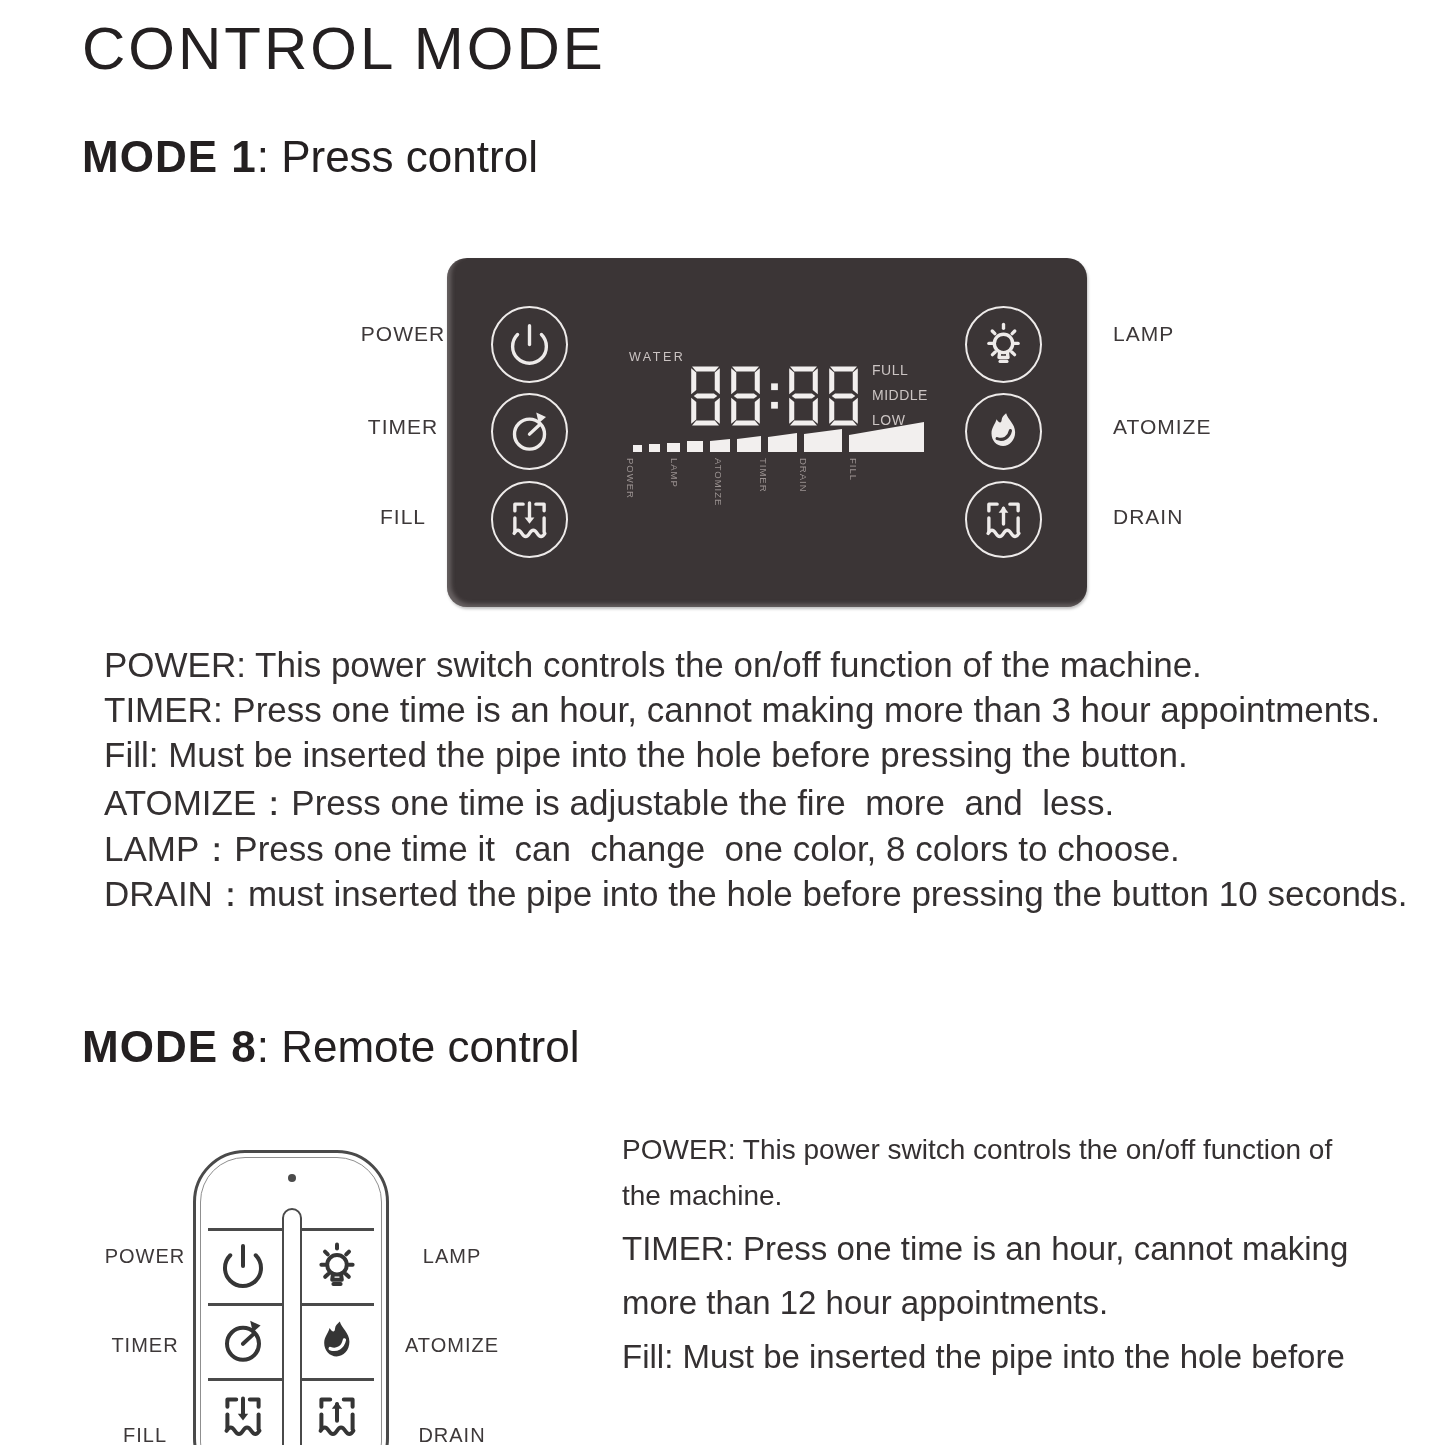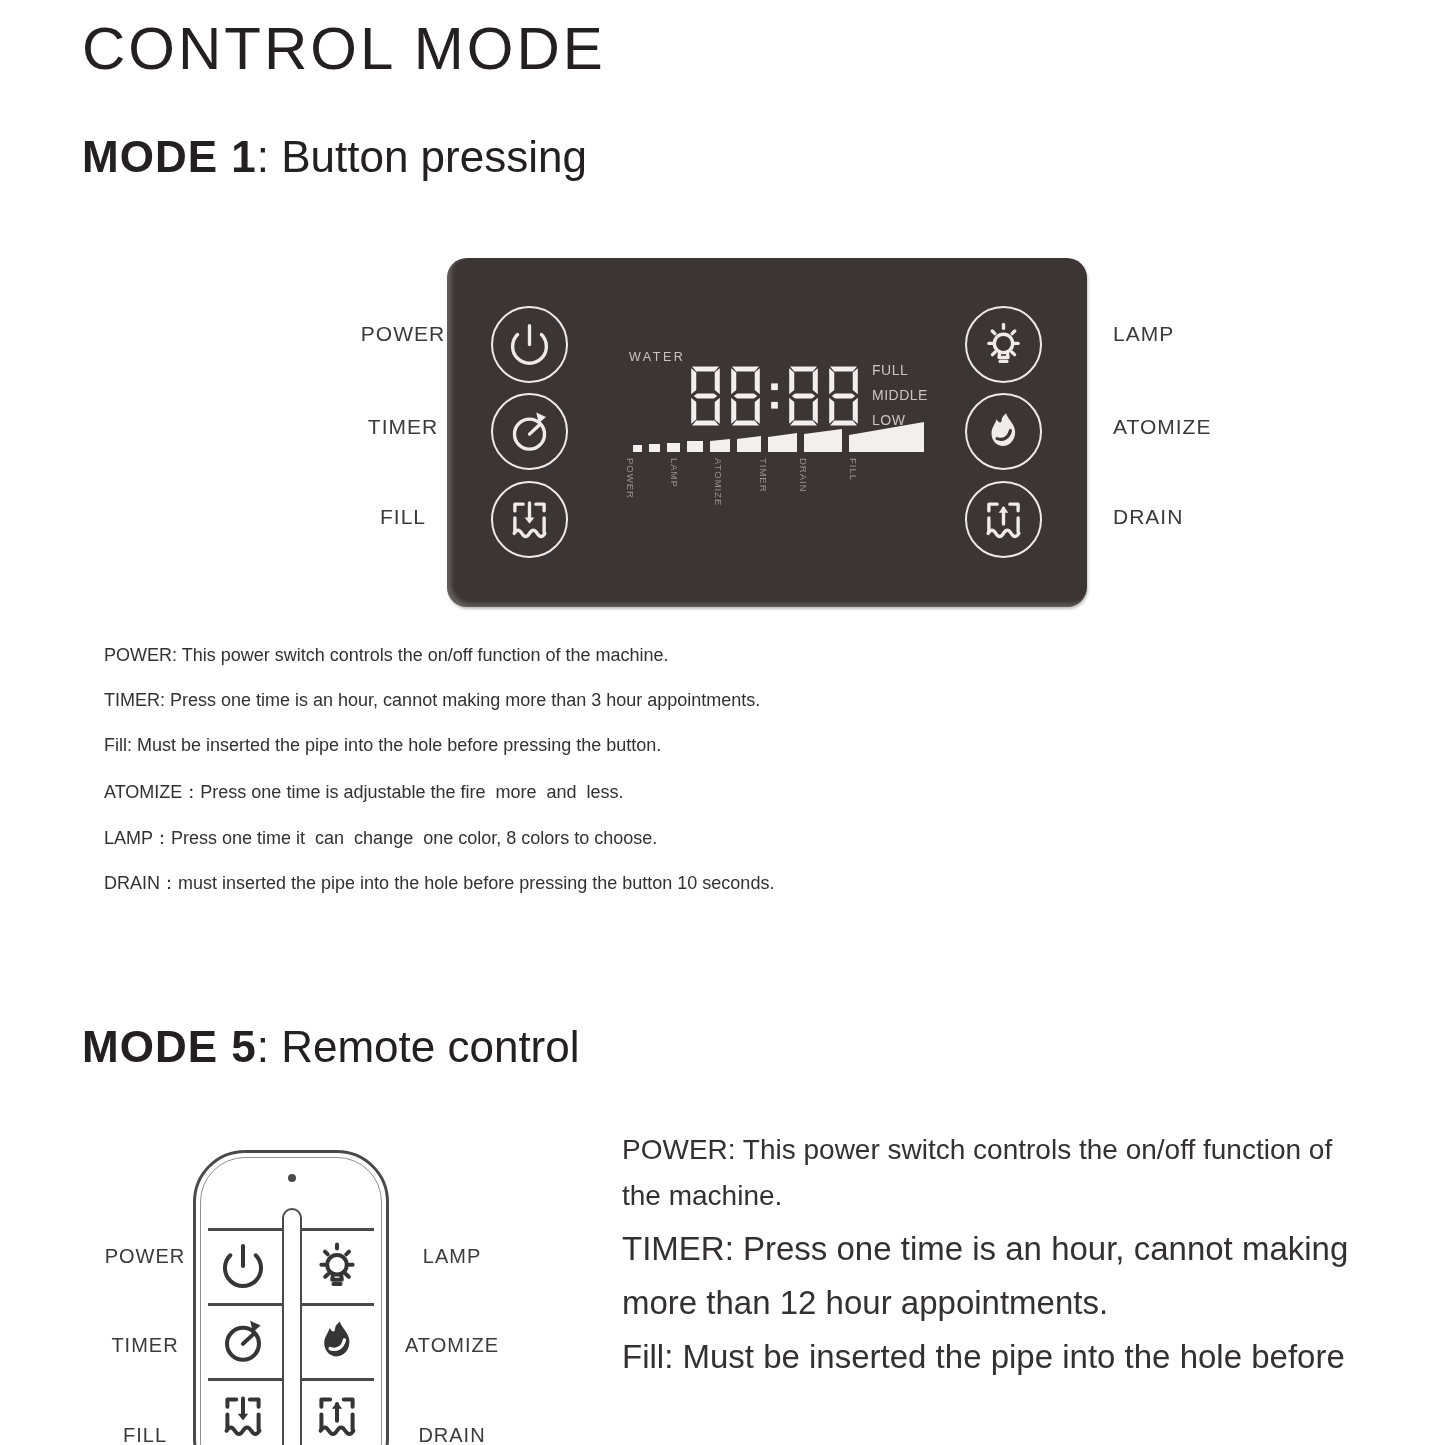--- a/index.html
+++ b/index.html
@@ -47,21 +47,21 @@
   .seg-digit polygon,.seg-colon rect{fill:var(--seg)}
   .levels{left:425px;width:70px}
   .level{position:absolute;left:0;font-size:14px;letter-spacing:.5px;color:var(--panel_muted);white-space:pre}
   .lv-0{top:104px}.lv-1{top:129px}.lv-2{top:154px}
   .bars{left:186px;top:164px;height:30px;display:flex;align-items:flex-end;gap:7px}
   .bar{background:var(--seg)}
   .seg-label{position:absolute;top:200px;writing-mode:vertical-rl;font-size:9.5px;
     letter-spacing:1px;color:var(--seg_label);white-space:pre}
 
   
-  .m1line{left:104px;font-size:18px;color:#343031;white-space:pre}
+  .m1line{left:104px;font-size:35px;color:#343031;white-space:pre}
 
   
   .remote-outer{left:193px;top:1150px;width:196px;height:340px;border:3px solid var(--line);border-radius:52px;background:#fff}
   .remote-inner{left:200px;top:1157px;width:182px;height:330px;border:1.5px solid #8f8f8f;border-radius:45px}
   .remote-led{left:288px;top:1174px;width:8px;height:8px;border-radius:50%;background:#4b4b4b}
   .remote-hline{left:208px;width:166px;height:2.5px;background:var(--line);z-index:1}
   .hl-1{top:1228px}.hl-2{top:1303px}.hl-3{top:1378px}
   .remote-slot{left:282px;top:1208px;width:20px;height:240px;border:2.5px solid var(--line);
     border-radius:11px 11px 0 0;background:#fff;z-index:2}
   .rbtn{position:absolute;width:48px;height:48px;color:#353535;--cut:#ffffff;z-index:3;
@@ -127,21 +127,21 @@
       <path d="M9.4 8.4L12 5l2.6 3.4z" fill="currentColor" stroke="none"></path>
       <path d="M4.2 11.2v7.4"></path>
       <path d="M19.8 11.2v7.4"></path>
       <path d="M3.8 19.4q2-3.3 4.1 0t4.1 0t4.1 0t4.1 0"></path>
     </symbol>
   </defs>
 </svg>
 
 <div class="abs title">CONTROL MODE</div>
 
-<h2 class="abs mode-heading" id="mode1-heading"><b>MODE 1</b><span>: Button pressing</span></h2>
+<h2 class="abs mode-heading" id="mode1-heading"><b>MODE 1</b><span>: Press control</span></h2>
 
 <div class="abs plabel left prow-1">POWER</div>
 <div class="abs plabel left prow-2">TIMER</div>
 <div class="abs plabel left prow-3">FILL</div>
 <div class="abs plabel right prow-1">LAMP</div>
 <div class="abs plabel right prow-2">ATOMIZE</div>
 <div class="abs plabel right prow-3">DRAIN</div>
 
 <div class="abs panel">
   <div class="pbtn col-l row-1">
@@ -242,21 +242,21 @@
   <span class="seg-label" style="left:401px">FILL</span>
 </div>
 
 <p class="abs m1line" style="top:645px">POWER: This power switch controls the on/off function of the machine.</p>
 <p class="abs m1line" style="top:690px">TIMER: Press one time is an hour, cannot making more than 3 hour appointments.</p>
 <p class="abs m1line" style="top:735px">Fill: Must be inserted the pipe into the hole before pressing the button.</p>
 <p class="abs m1line" style="top:780px">ATOMIZE：Press one time is adjustable the fire  more  and  less.</p>
 <p class="abs m1line" style="top:826px">LAMP：Press one time it  can  change  one color, 8 colors to choose.</p>
 <p class="abs m1line" style="top:871px">DRAIN：must inserted the pipe into the hole before pressing the button 10 seconds.</p>
 
-<h2 class="abs mode-heading" id="mode2-heading"><b>MODE 5</b><span>: Remote control</span></h2>
+<h2 class="abs mode-heading" id="mode2-heading"><b>MODE 8</b><span>: Remote control</span></h2>
 
 <div class="abs remote-outer"></div>
 <div class="abs remote-inner"></div>
 <div class="abs remote-led"></div>
 <div class="abs remote-hline hl-1"></div>
 <div class="abs remote-hline hl-2"></div>
 <div class="abs remote-hline hl-3"></div>
 <div class="abs remote-slot"></div>
 
 <div class="abs rbtn rcol-l rrow-1">

